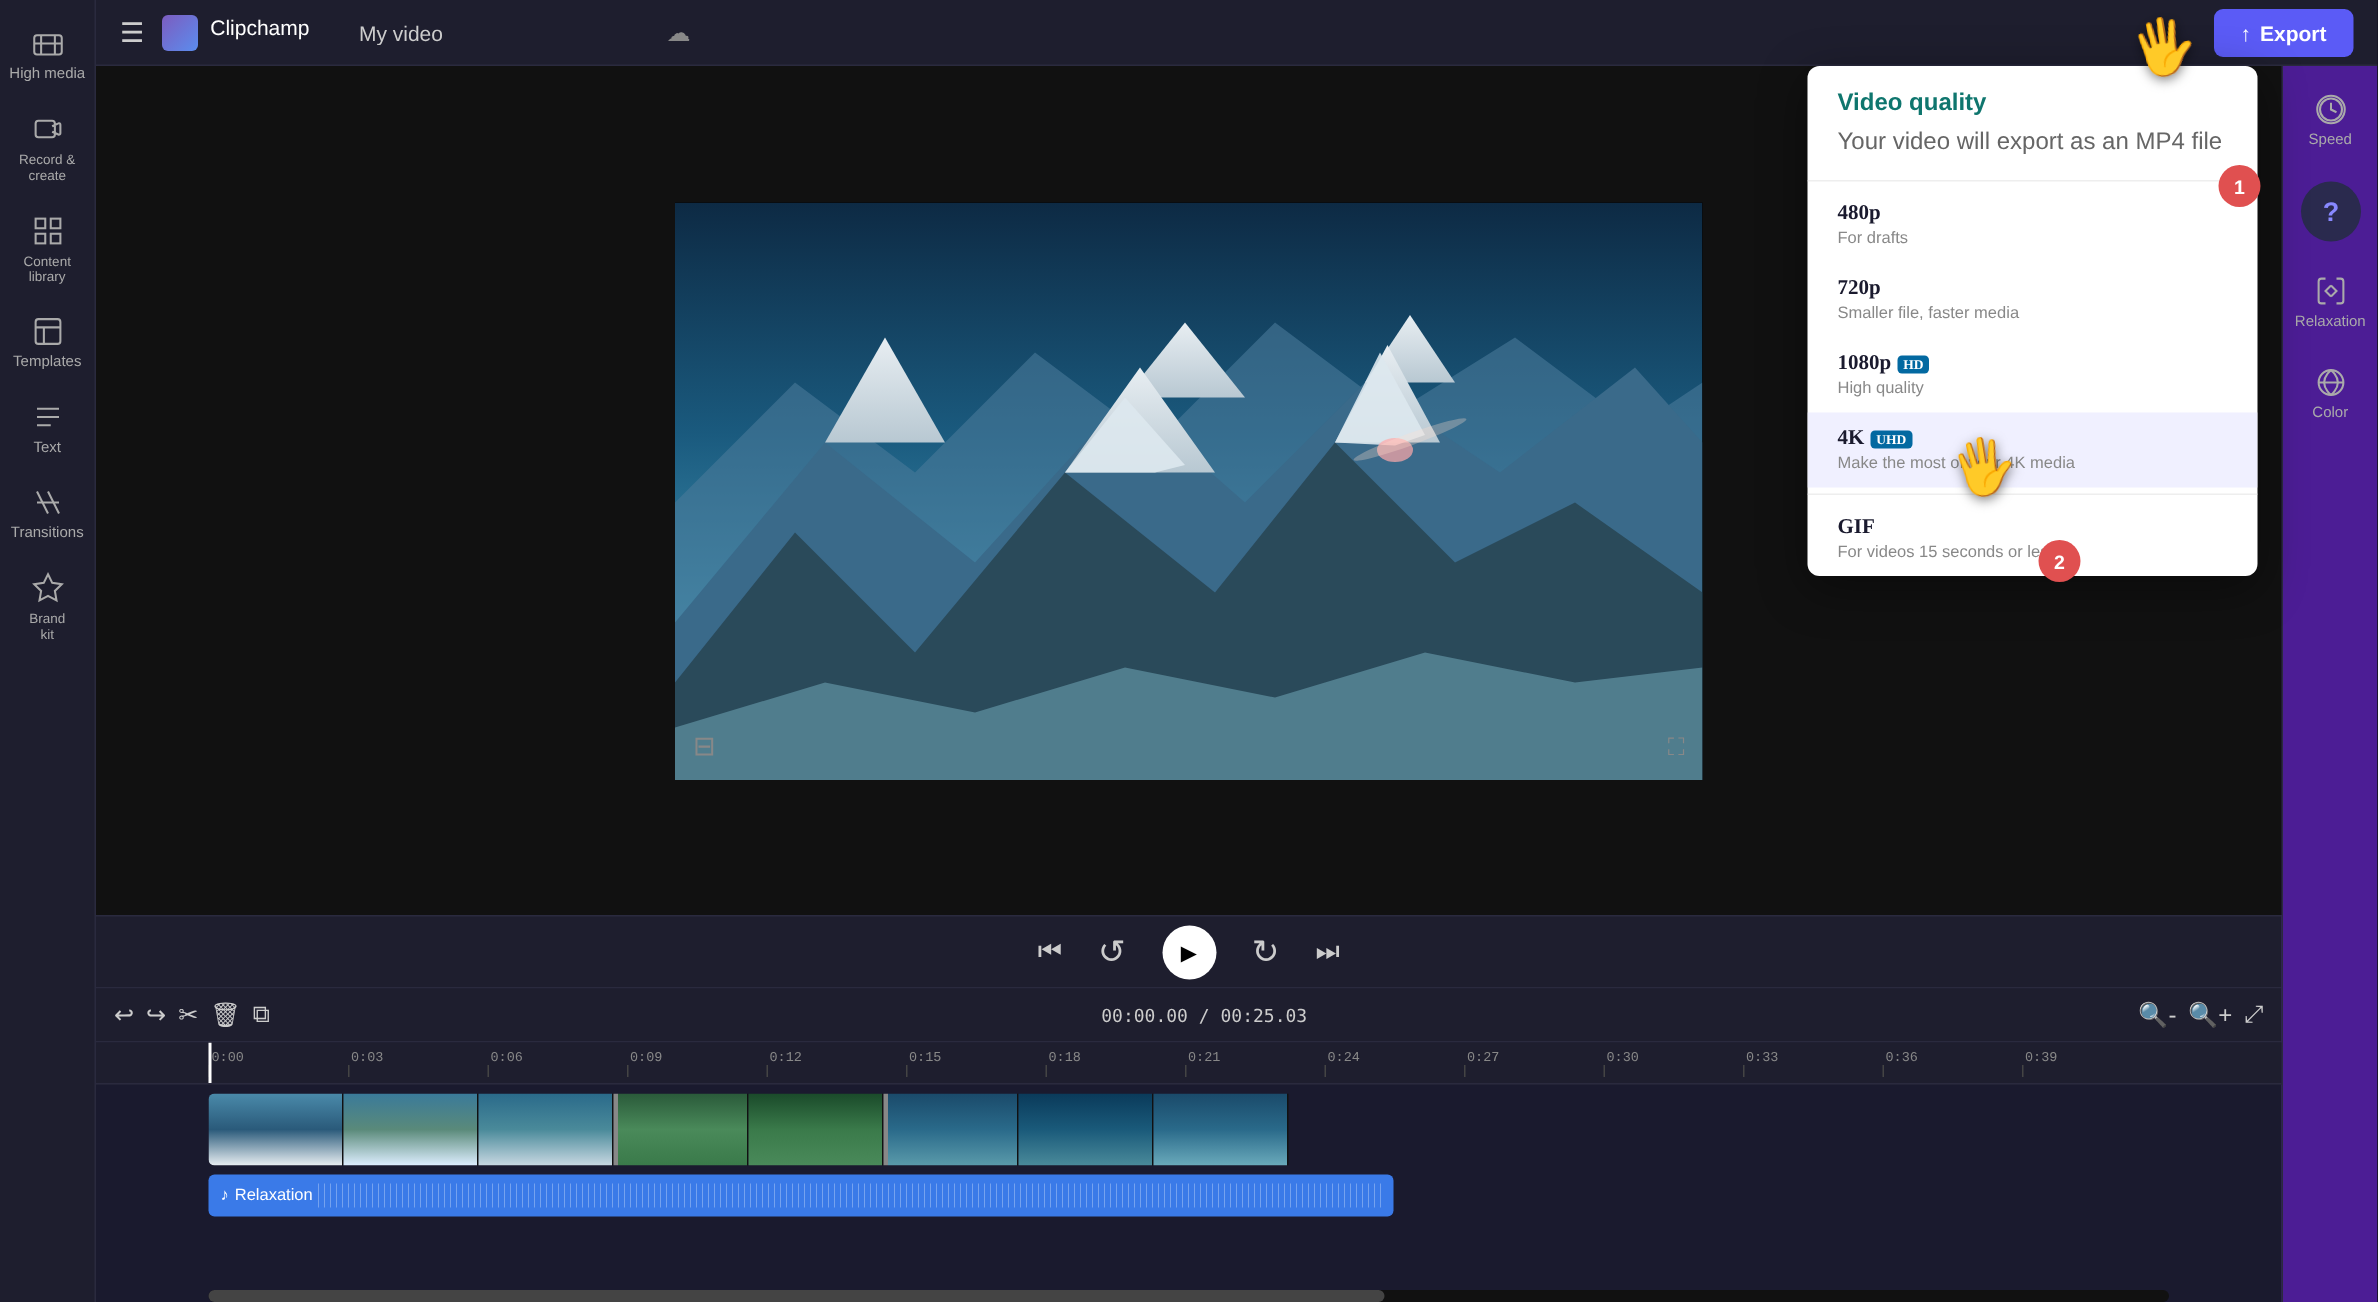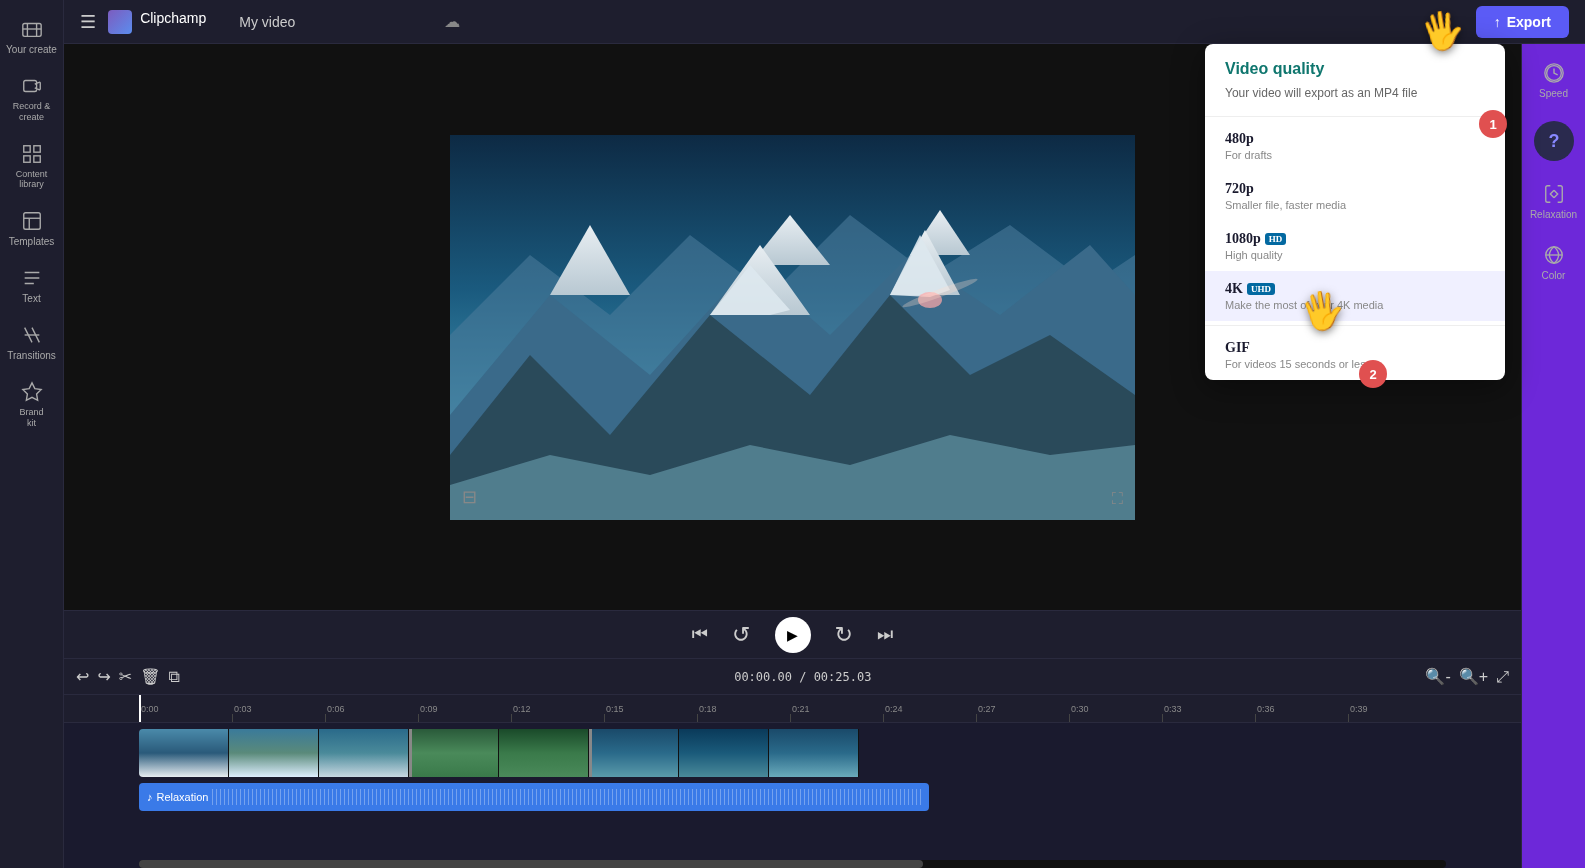--- a/index.html
+++ b/index.html
@@ -156,21 +156,21 @@
       cursor: pointer;
       font-size: 14px;
       display: flex;
       align-items: center;
       justify-content: center;
     }
 
     
     .right-panel {
       width: 64px;
-      background: #6d28d9;
+      background: #4c1d95;
       display: flex;
       flex-direction: column;
       align-items: center;
       padding: 8px 12px;
       border-left: 1px solid #2a2a3e;
       gap: 4px;
       flex-shrink: 0;
     }
     .right-panel-item {
       width: 100%;
@@ -218,24 +218,25 @@
     }
     .timeline-ruler {
       height: 28px;
       background: #1e1e2e;
       position: relative;
       overflow: hidden;
       border-bottom: 1px solid #2a2a3e;
     }
     .ruler-marks {
       display: flex;
-      align-items: flex-end;
+      align-items: center;
       height: 100%;
       padding-left: 75px;
       gap: 0;
+      font-family: Liberation Mono, monospace;
     }
     .ruler-mark {
       display: flex;
       flex-direction: column;
       align-items: flex-start;
       min-width: 93px;
     }
     .ruler-mark-label { font-size: 9px; color: #888; padding-left: 2px; }
     .ruler-mark-line { width: 1px; height: 8px; background: #444; }
     .timeline-playhead {
@@ -311,21 +312,21 @@
       overflow: hidden;
     }
     .popup-header {
       padding: 16px 20px 8px;
       font-size: 16px;
       font-weight: 600;
       color: #0f766e;
     }
     .popup-subtitle {
       padding: 0 20px 12px;
-      font-size: 12px;
+      font-size: 16px;
       color: #666;
     }
     .quality-option {
       padding: 10px 20px;
       cursor: pointer;
       display: flex;
       flex-direction: column;
       gap: 2px;
     }
     .quality-option.highlighted { background: #f0f0ff; }
@@ -403,21 +404,21 @@
 <body>
 
 <div class="sidebar">
   <div class="sidebar-item">
     <svg viewBox="0 0 24 24" fill="none" stroke="currentColor" stroke-width="1.5">
       <rect x="2" y="6" width="20" height="14" rx="2"></rect>
         <line x1="7" y1="6" x2="7" y2="20"></line>
         <line x1="17" y1="6" x2="17" y2="20"></line>
         <line x1="2" y1="12" x2="22" y2="12"></line>
     </svg>
-    <span>Your create</span>
+    <span>High media</span>
   </div>
   <div class="sidebar-item">
     <svg viewBox="0 0 24 24" fill="none" stroke="currentColor" stroke-width="1.5">
       <path d="M15 10l4.553-2.069A1 1 0 0121 8.87v6.26a1 1 0 01-1.447.899L15 14M3 8a2 2 0 012-2h10a2 2 0 012 2v8a2 2 0 01-2 2H5a2 2 0 01-2-2V8z"></path>
     </svg>
     <span style="font-size:9px;line-height:1.2">Record &amp;<br>create</span>
   </div>
   <div class="sidebar-item">
     <svg viewBox="0 0 24 24" fill="none" stroke="currentColor" stroke-width="1.5">
       <rect x="3" y="3" width="7" height="7"></rect>

